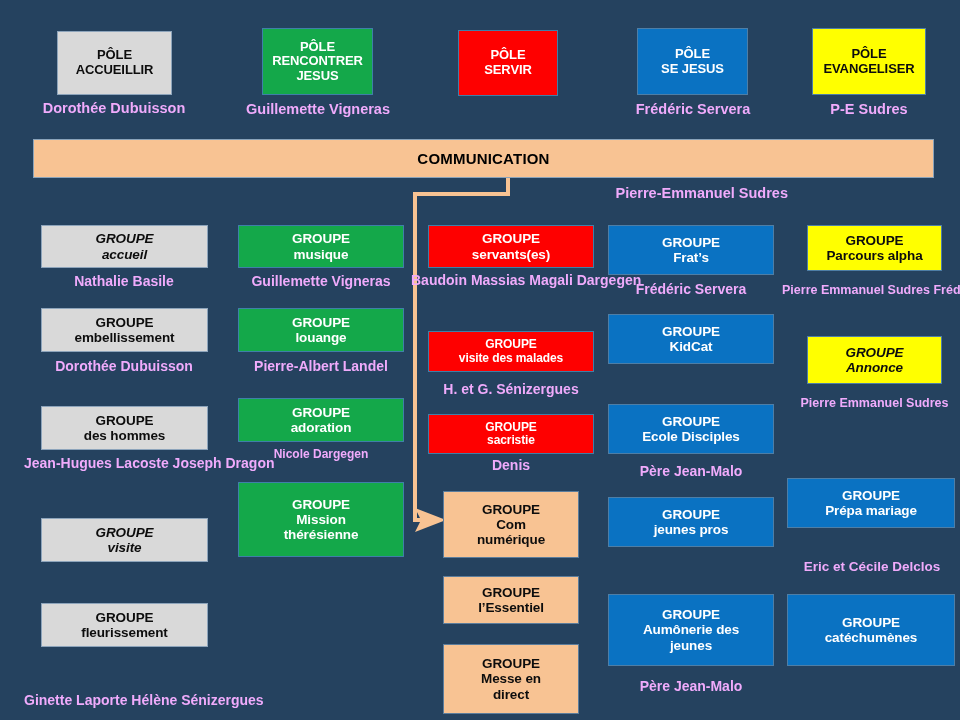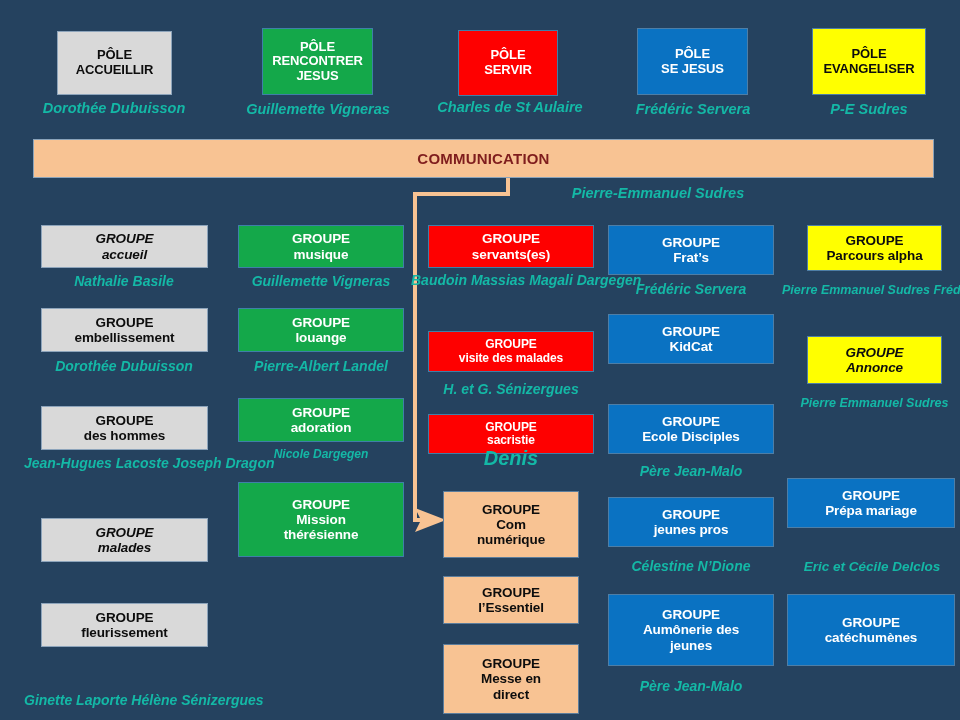--- a/index.html
+++ b/index.html
@@ -32,37 +32,36 @@
   .c-grey  {background:#d9d9d9;color:#0d0d0d;border-color:#8da4bb;}
   .c-green {background:#14a84a;color:#ffffff;border-color:#3f7fa8;}
   .c-red   {background:#fe0000;color:#ffffff;border-color:#3f7fa8;}
   .c-blue  {background:#0a72c2;color:#ffffff;border-color:#4e7ea6;}
   .c-yellow{background:#ffff00;color:#0d0d0d;border-color:#4e7ea6;}
   .c-peach {background:#f8c393;color:#0d0d0d;border-color:#5c7d9c;}
 
   
   .caption{
     position:absolute;
-    color:#14b8a6;
+    color:#f0abfc;
     font-weight:bold;
-    font-style:italic;
     text-align:center;
     line-height:1.16;
     white-space:nowrap;
   }
 
   
   .pole{font-size:13px;}
 
   
   #commbar{
     position:absolute;left:33px;top:139px;width:899px;height:37px;
     background:#f8c393;border:1px solid #8aa3ba;
     display:flex;align-items:center;justify-content:center;
-    font-weight:bold;font-size:15px;color:#7f1d1d;letter-spacing:.2px;
+    font-weight:bold;font-size:15px;color:#000000;letter-spacing:.2px;
   }
 
   
   .grp{font-size:13.5px;}
   .grp.small{font-size:12px;}
   .ital{font-style:italic;}
 </style>
 </head>
 <body>
 
@@ -83,38 +82,37 @@
     <span class="ln">PÔLE</span>
     <span class="ln">RENCONTRER</span>
     <span class="ln">JESUS</span>
   </div>
   <div class="caption" style="left:218px;top:101px;width:200px;font-size:14.5px;">Guillemette Vigneras</div>
 
   <div class="box pole c-red" style="left:458px;top:30px;width:100px;height:66px;">
     <span class="ln">PÔLE</span>
     <span class="ln">SERVIR</span>
   </div>
-  <div class="caption" style="left:410px;top:99px;width:200px;font-size:14.5px;">Charles de St Aulaire</div>
 
   <div class="box pole c-blue" style="left:637px;top:28px;width:111px;height:67px;">
     <span class="ln">PÔLE</span>
     <span class="ln">SE JESUS</span>
   </div>
   <div class="caption" style="left:593px;top:101px;width:200px;font-size:14.5px;">Frédéric Servera</div>
 
   <div class="box pole c-yellow" style="left:812px;top:28px;width:114px;height:67px;">
     <span class="ln">PÔLE</span>
     <span class="ln">EVANGELISER</span>
   </div>
   <div class="caption" style="left:769px;top:101px;width:200px;font-size:14.5px;">P-E Sudres</div>
 
   <div id="commbar">
     <span>COMMUNICATION</span>
   </div>
-  <div class="caption" style="left:528px;top:185px;width:260px;text-align:center;font-size:14.5px;">Pierre-Emmanuel Sudres</div>
+  <div class="caption" style="left:528px;top:185px;width:260px;text-align:right;font-size:14.5px;">Pierre-Emmanuel Sudres</div>
 
   <div class="box grp c-grey ital" style="left:41px;top:225px;width:167px;height:43px;">
     <span class="ln">GROUPE</span>
     <span class="ln">accueil</span>
   </div>
   <div class="caption" style="left:24px;top:273px;width:200px;font-size:14px;">
     <span class="ln">Nathalie Basile</span>
   </div>
 
   <div class="box grp c-grey" style="left:41px;top:308px;width:167px;height:44px;">
@@ -129,21 +127,21 @@
     <span class="ln">GROUPE</span>
     <span class="ln">des hommes</span>
   </div>
   <div class="caption" style="left:24px;top:455px;width:200px;font-size:14px;">
     <span class="ln">Jean-Hugues Lacoste</span>
     <span class="ln">Joseph Dragon</span>
   </div>
 
   <div class="box grp c-grey ital" style="left:41px;top:518px;width:167px;height:44px;">
     <span class="ln">GROUPE</span>
-    <span class="ln">malades</span>
+    <span class="ln">visite</span>
   </div>
 
   <div class="box grp c-grey" style="left:41px;top:603px;width:167px;height:44px;">
     <span class="ln">GROUPE</span>
     <span class="ln">fleurissement</span>
   </div>
   <div class="caption" style="left:24px;top:652px;width:200px;font-size:14px;margin-top:40px;">
     <span class="ln">Ginette Laporte</span>
     <span class="ln">Hélène Sénizergues</span>
   </div>
@@ -192,21 +190,21 @@
     <span class="ln">visite des malades</span>
   </div>
   <div class="caption" style="left:411px;top:381px;width:200px;font-size:14px;">
     <span class="ln">H. et G. Sénizergues</span>
   </div>
 
   <div class="box grp small c-red" style="left:428px;top:414px;width:166px;height:40px;">
     <span class="ln">GROUPE</span>
     <span class="ln">sacristie</span>
   </div>
-  <div class="caption" style="left:411px;top:447px;width:200px;font-size:20px;">
+  <div class="caption" style="left:411px;top:457px;width:200px;font-size:14px;">
     <span class="ln">Denis</span>
   </div>
 
   <div class="box grp c-peach" style="left:443px;top:491px;width:136px;height:67px;">
     <span class="ln">GROUPE</span>
     <span class="ln">Com</span>
     <span class="ln">numérique</span>
   </div>
 
   <div class="box grp c-peach" style="left:443px;top:576px;width:136px;height:48px;">
@@ -237,23 +235,20 @@
     <span class="ln">GROUPE</span>
     <span class="ln">Ecole Disciples</span>
   </div>
   <div class="caption" style="left:591px;top:463px;width:200px;font-size:14px;">
     <span class="ln">Père Jean-Malo</span>
   </div>
 
   <div class="box grp c-blue" style="left:608px;top:497px;width:166px;height:50px;">
     <span class="ln">GROUPE</span>
     <span class="ln">jeunes pros</span>
-  </div>
-  <div class="caption" style="left:591px;top:558px;width:200px;font-size:14px;">
-    <span class="ln">Célestine N’Dione</span>
   </div>
 
   <div class="box grp c-blue" style="left:608px;top:594px;width:166px;height:72px;">
     <span class="ln">GROUPE</span>
     <span class="ln">Aumônerie des</span>
     <span class="ln">jeunes</span>
   </div>
   <div class="caption" style="left:591px;top:678px;width:200px;font-size:14px;">
     <span class="ln">Père  Jean-Malo</span>
   </div>

